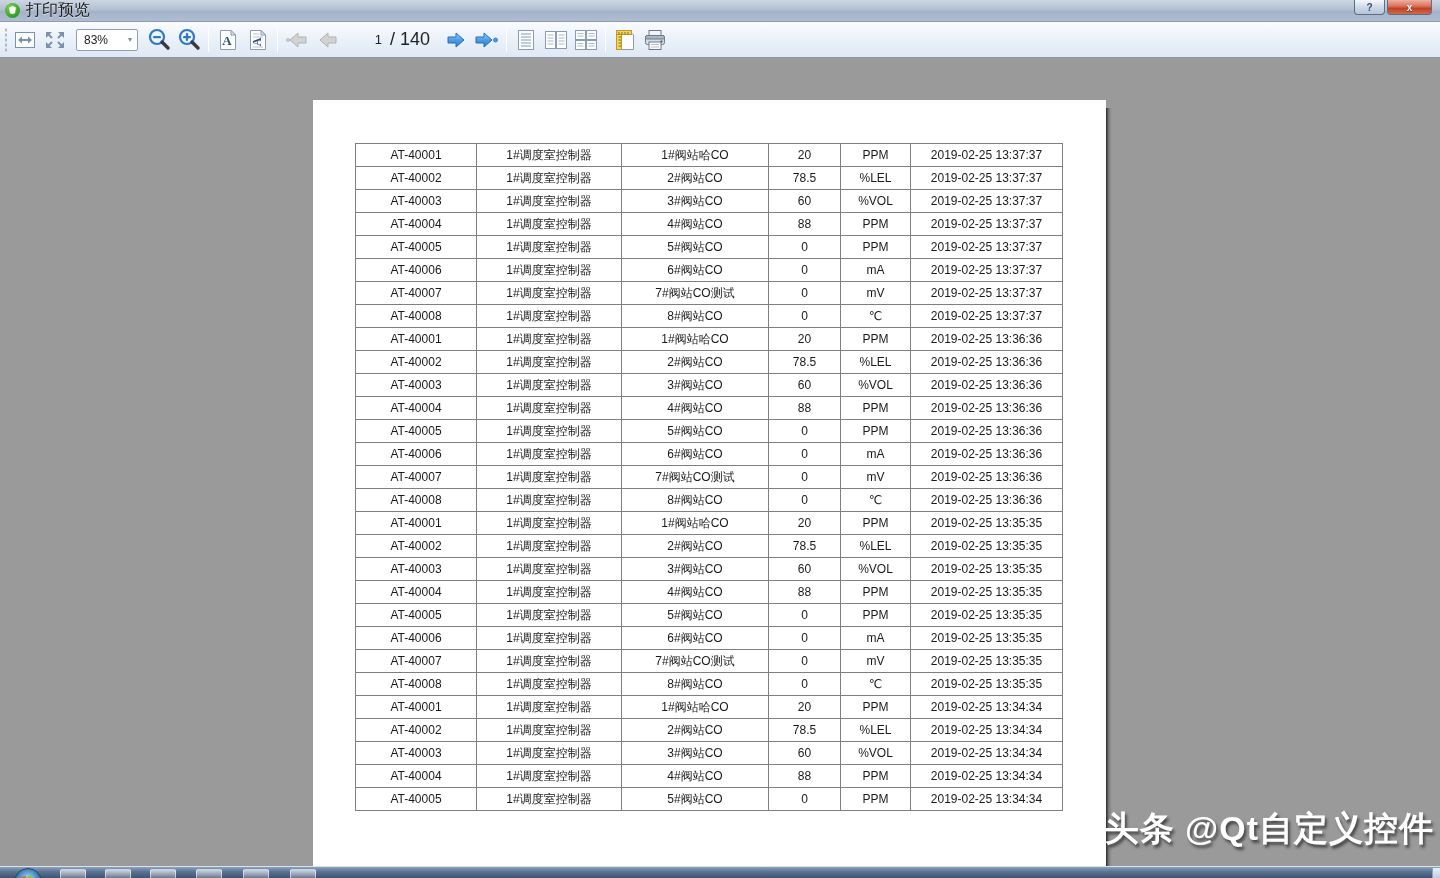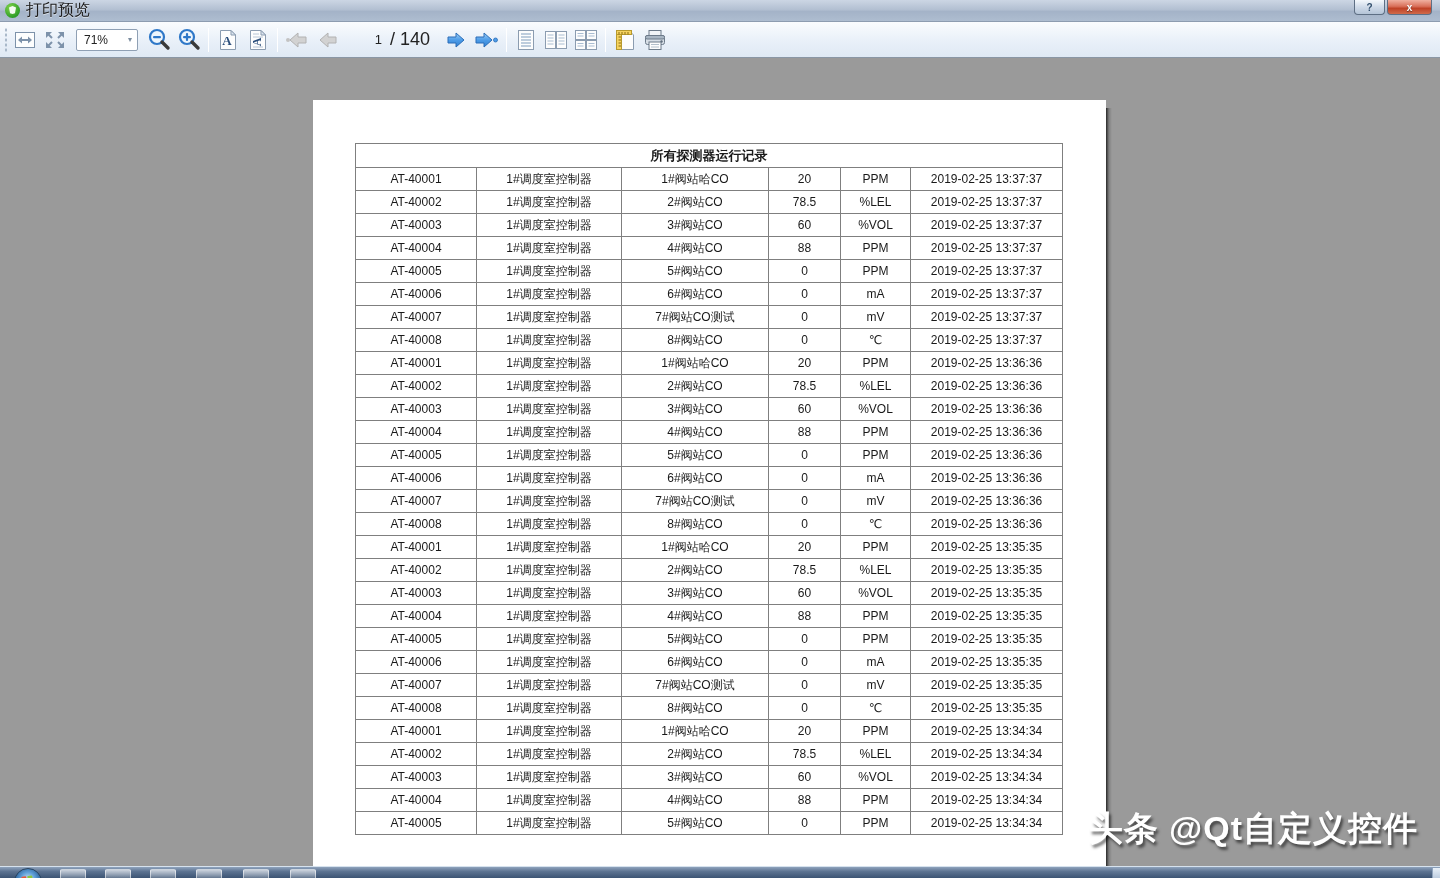--- a/index.html
+++ b/index.html
@@ -58,21 +58,21 @@
   .report { position:absolute; left:42px; top:43px; width:707px;
     border-collapse:collapse; table-layout:fixed; }
   .report td, .report th { border:1px solid #7f7f7f; font-size:12px; color:#191919;
     text-align:center; height:23px; padding:0 2px; overflow:hidden; white-space:nowrap;
     font-weight:normal; }
   .report .title-row td { height:24px; font-size:13px; font-weight:bold; border-bottom:1px solid #7f7f7f; }
   .report .head-row td { background:#d9d9d9; }
   .c0{width:121px}.c1{width:145px}.c2{width:147px}.c3{width:72px}.c4{width:70px}.c5{width:152px}
 
   
-  .watermark { position:absolute; right:22px; top:806px; font-size:34px; font-weight:bold;
+  .watermark { position:absolute; right:6px; top:806px; font-size:34px; font-weight:bold;
     color:#ffffff; letter-spacing:1px; text-shadow:2px 3px 3px rgba(0,0,0,.55); z-index:5;
     white-space:nowrap; }
 
   
   .taskbar { position:absolute; left:0; top:866px; width:1440px; height:12px;
     background:linear-gradient(#8fa3bd,#5d7492 40%,#3c5474); border-top:1px solid #d6e2ee; }
   .start-orb { position:absolute; left:14px; top:1px; width:28px; height:28px; border-radius:50%;
     background:radial-gradient(circle at 50% 40%, #cfe6f8 0%, #5f9fd8 35%, #1d4f86 75%, #123a66);
     border:1px solid #28435f; overflow:hidden; }
   .orb-flag { position:absolute; left:7px; top:7px; width:12px; height:12px; transform:rotate(-8deg); }
@@ -120,21 +120,21 @@
         <path d="M8 8 L4 4 M14 8 L18 4 M8 12 L4 16 M14 12 L18 16"></path>
       </g>
       <path d="M2 2 L8 2 L2 8 Z" fill="#7d92aa"></path>
       <path d="M20 2 L14 2 L20 8 Z" fill="#7d92aa"></path>
       <path d="M2 18 L8 18 L2 12 Z" fill="#7d92aa"></path>
       <path d="M20 18 L14 18 L20 12 Z" fill="#7d92aa"></path>
     </svg>
   </div>
 
   <div class="zoom-box">
-    <span class="zoom-val">71%</span>
+    <span class="zoom-val">83%</span>
     <span class="dd-arrow">▾</span>
   </div>
 
   <div class="tb-btn">
     <svg width="24" height="24" viewBox="0 0 24 24">
       <circle cx="10" cy="9" r="7" fill="#eef6fd" stroke="#2f78c8" stroke-width="2.2"></circle>
       <rect x="6" y="8" width="8" height="2.2" rx="1" fill="#2f78c8"></rect>
       <line x1="15" y1="14" x2="21" y2="20" stroke="#3a3a3a" stroke-width="3.4" stroke-linecap="round"></line>
     </svg>
   </div>
@@ -271,23 +271,20 @@
     <table class="report">
       <colgroup>
         <col class="c0">
           <col class="c1">
           <col class="c2">
           <col class="c3">
           <col class="c4">
           <col class="c5">
       </colgroup>
       <tbody>
-        <tr class="title-row">
-          <td colspan="6">所有探测器运行记录</td>
-        </tr>
       <tr>
             <td>AT-40001</td>
             <td>1#调度室控制器</td>
             <td>1#阀站哈CO</td>
             <td>20</td>
             <td>PPM</td>
             <td>2019-02-25 13:37:37</td>
           </tr>
           <tr>
             <td>AT-40002</td>

